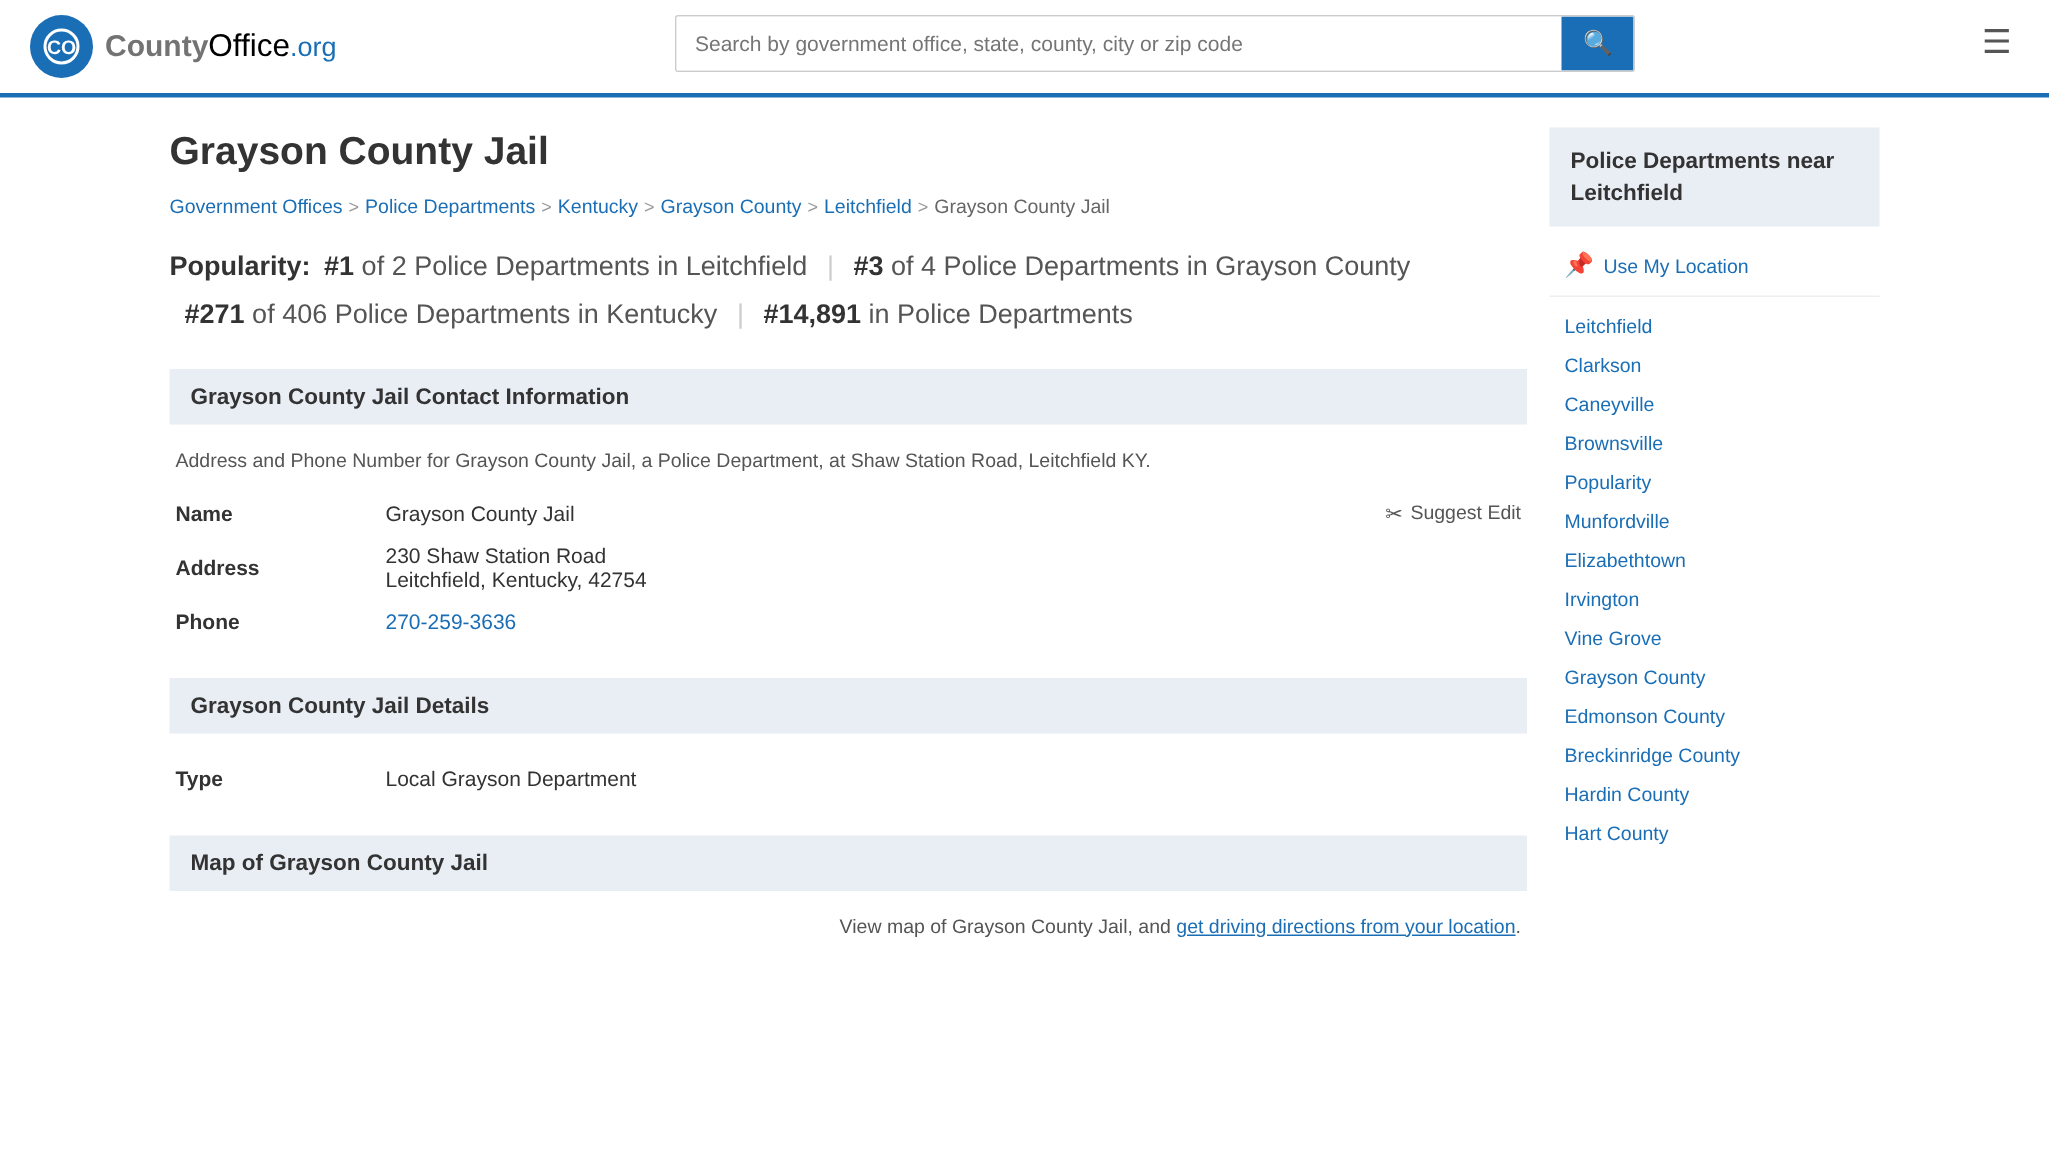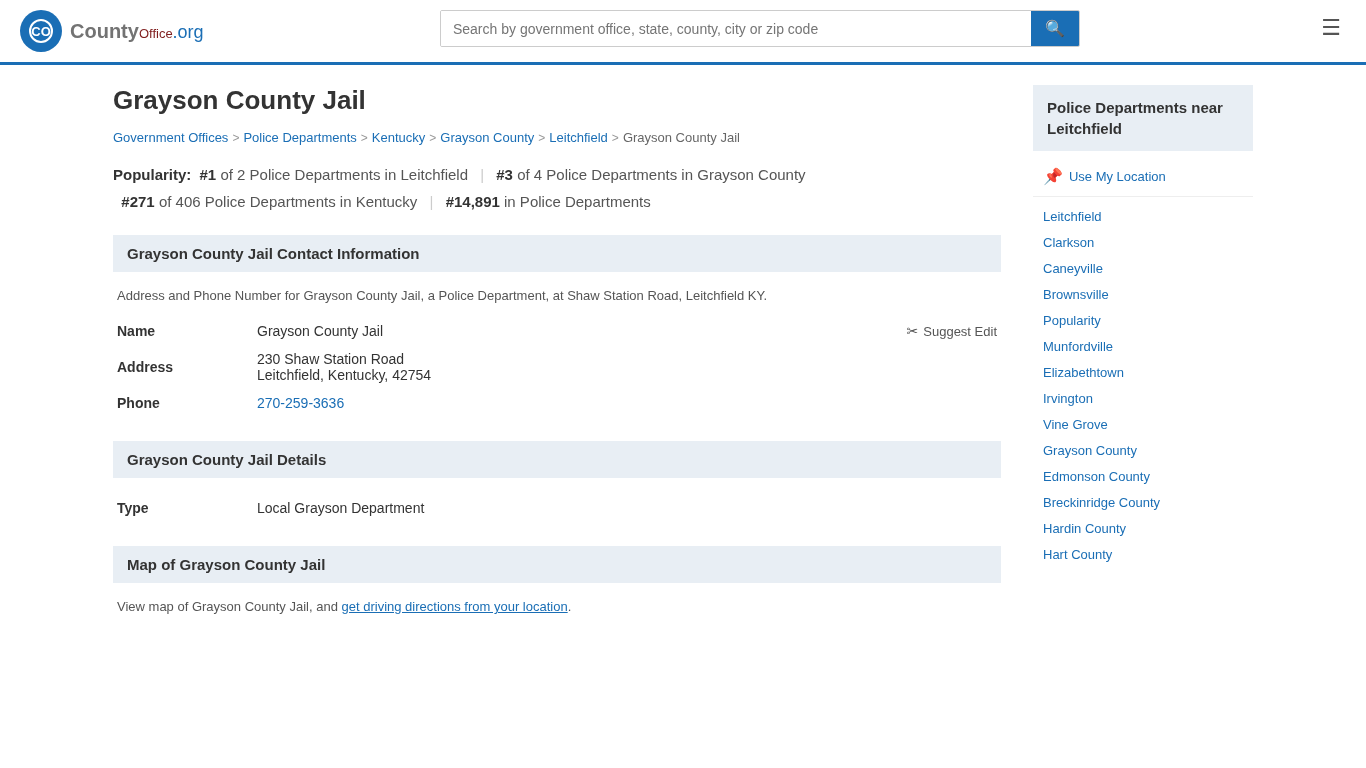--- a/index.html
+++ b/index.html
@@ -68,21 +68,21 @@
       color: #555;
       padding: 5px;
     }
 
     
     .main-container {
       max-width: 1200px;
       margin: 0 auto;
       padding: 20px 30px;
       display: flex;
-      gap: 32px;
+      gap: 15px;
     }
     .content-area {
       flex: 1;
     }
     .sidebar {
       width: 220px;
       flex-shrink: 0;
     }
 
     
@@ -105,21 +105,21 @@
     }
     .breadcrumb a {
       color: #1a6eb5;
       text-decoration: none;
     }
     .breadcrumb-sep { color: #999; font-size: 12px; }
 
     
     .popularity-section {
       margin-bottom: 20px;
-      font-size: 15px;
+      font-size: 18px;
       color: #555;
       line-height: 1.8;
     }
     .popularity-label {
       font-weight: bold;
       color: #333;
       margin-right: 4px;
     }
     .pop-badge {
       font-weight: bold;
@@ -184,20 +184,21 @@
       cursor: pointer;
       text-decoration: none;
     }
     .edit-icon { font-size: 14px; }
 
     
     .map-desc {
       font-size: 13px;
       color: #555;
       padding: 0 4px;
+      text-align: right;
     }
     .map-desc a {
       color: #1a6eb5;
       text-decoration: underline;
     }
 
     
     .sidebar-title {
       background: #e8eef4;
       padding: 12px 14px;
@@ -248,21 +249,21 @@
 
 <header class="header">
   <div class="logo-area">
     <div class="logo-circle">
       <svg width="26" height="26" viewBox="0 0 26 26" xmlns="http://www.w3.org/2000/svg">
         <circle cx="13" cy="13" r="11" fill="none" stroke="white" stroke-width="2"></circle>
         <text x="13" y="18" text-anchor="middle" fill="white" font-size="13" font-weight="bold">CO</text>
       </svg>
     </div>
     <div>
-      <span style="font-size:20px;font-weight:bold;color:#737373;">County</span><span style="font-size:13px;color:#7f1d1d;">Office</span><span style="font-size:18px;color:#1a6eb5;">.org</span>
+      <span style="font-size:20px;font-weight:bold;color:#737373;">County</span><span style="font-size:21px;color:#000000;">Office</span><span style="font-size:18px;color:#1a6eb5;">.org</span>
     </div>
   </div>
   <div class="search-area">
     <div class="search-bar">
       <input class="search-input" type="text" placeholder="Search by government office, state, county, city or zip code" style="">
       <button class="search-btn">
         <span>🔍</span>
       </button>
     </div>
   </div>

